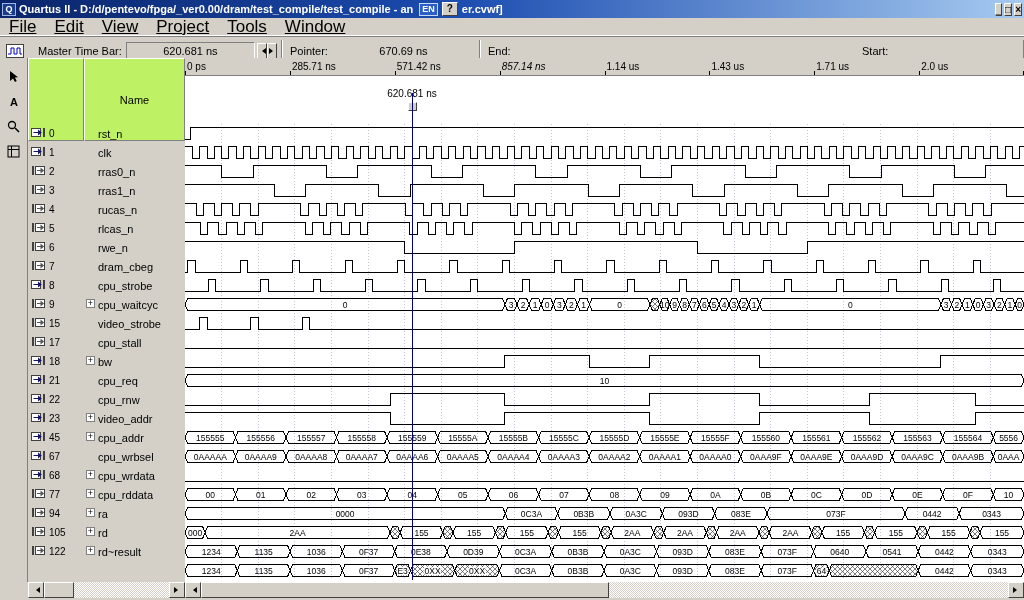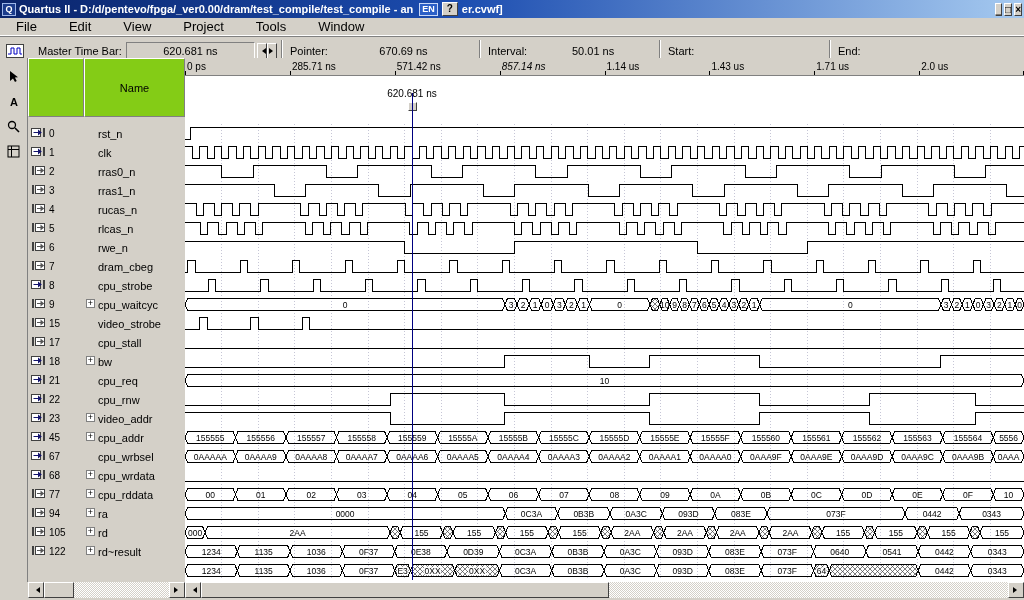--- a/index.html
+++ b/index.html
@@ -10,39 +10,39 @@
   #titlebar{position:absolute;left:0;top:0;width:1024px;height:18px;background:linear-gradient(90deg,#0a246a,#1c4db0 45%,#a6caf0);display:flex;align-items:center;padding:0 2px;color:#fff;overflow:hidden;}
   #appicon{width:14px;height:13px;background:#1b3c8c;border:1px solid #9db6e8;color:#fff;font-size:9px;font-weight:bold;text-align:center;line-height:11px;margin-right:3px;flex:none;}
   #title{font-weight:bold;font-size:11px;white-space:nowrap;}
   #enbadge{margin-left:6px;flex:none;background:#2b5fc7;border:1px solid #c8d8f8;color:#fff;font-size:9px;font-weight:bold;padding:0 2px;height:13px;line-height:11px;}
   .wbtn{flex:none;width:16px;height:14px;background:#d4d0c8;border:1px solid;border-color:#fff #404040 #404040 #fff;color:#000;font-size:10px;font-weight:bold;line-height:12px;text-align:center;margin-left:2px;}
   #helpbtn{margin-left:4px;}
   #titlesuffix{font-weight:bold;font-size:11px;margin-left:4px;white-space:nowrap;}
   #tspacer{flex:1;}
   
   #menubar{position:absolute;left:0;top:18px;width:1024px;height:18px;background:#d4d0c8;display:flex;align-items:center;border-bottom:1px solid #fff;}
-  .menu-item{padding:2px 16px;font-size:13px;}
+  .menu-item{padding:2px 9px;font-size:17px;text-decoration:underline;}
   
   #toolbar{position:absolute;left:0;top:36px;width:1024px;height:30px;background:#d4d0c8;border-top:1px solid #808080;border-bottom:1px solid #808080;display:flex;align-items:center;}
   .twicon{width:24px;height:18px;display:flex;align-items:center;justify-content:center;margin:0 3px;}
   .tsec{height:22px;display:flex;align-items:center;border-right:1px solid #808080;box-shadow:1px 0 0 #ffffff;padding:0 4px;}
   .tlabel{margin:0 4px;white-space:nowrap;}
   .tval{flex:1;text-align:center;white-space:nowrap;padding:2px 4px;background:#d4d0c8;}
   .spin{display:flex;margin-left:2px;}
   .spin .sbtn{width:10px;height:16px;}
   .sbtn{background:#d4d0c8;border:1px solid;border-color:#fff #404040 #404040 #fff;display:flex;align-items:center;justify-content:center;}
   .tri-l{width:0;height:0;border:3px solid transparent;border-right:4px solid #000;margin-right:2px;}
   .tri-r{width:0;height:0;border:3px solid transparent;border-left:4px solid #000;margin-left:2px;}
   
   #toolstrip{position:absolute;left:0;top:58px;width:28px;height:524px;background:#d4d0c8;border-right:1px solid #808080;display:flex;flex-direction:column;align-items:center;padding-top:8px;gap:5px;}
   .strip-btn{width:22px;height:20px;background:#d4d0c8;display:flex;align-items:center;justify-content:center;}
   
   #namepanel{position:absolute;left:28px;top:58px;width:157px;height:524px;background:#d4d0c8;}
   #nameheader{position:absolute;left:0;top:0;width:157px;height:66px;display:flex;}
-  .nh-box{background:#84cc16;border:1px solid;border-color:#ffffff #808080 #808080 #ffffff;height:59px;}
+  .nh-box{background:#bef264;border:1px solid;border-color:#ffffff #808080 #808080 #ffffff;height:83px;}
   .nh-pin{width:56px;}
   .nh-name{width:101px;display:flex;align-items:center;justify-content:center;font-size:11px;}
   #namerows{position:absolute;left:0;top:66px;width:157px;height:456px;overflow:hidden;}
   .sig-row{height:19px;display:flex;align-items:center;}
   .cell-num{width:56px;display:flex;align-items:center;padding-left:3px;gap:3px;flex:none;}
   .cell-num .num{font-size:10px;}
   .cell-name{flex:1;display:flex;align-items:flex-start;padding-left:2px;gap:3px;overflow:hidden;}
   .plus{width:9px;height:9px;flex:none;border:1px solid #808080;background:#fff;font-size:9px;line-height:7px;text-align:center;}
   .plus-sp{width:9px;flex:none;}
   .nm{font-size:11px;white-space:nowrap;}
@@ -107,30 +107,26 @@
           </span>
         <span class="sbtn" style="width:10px;height:16px">
             <span class="tri-r" style="margin:0"></span>
           </span>
       </span>
     </div>
     <div class="tsec" style="width:198px">
       <span class="tlabel">Pointer:</span>
       <span class="tval">670.69 ns</span>
     </div>
-    <div class="tsec" style="width:180px">
-      <span class="tlabel">Interval:</span>
-      <span class="tval">50.01 ns</span>
+    <div class="tsec" style="flex:1;border-right:none;box-shadow:none">
+      <span class="tlabel">End:</span>
+      <span class="tval"></span>
     </div>
     <div class="tsec" style="width:170px">
       <span class="tlabel">Start:</span>
-      <span class="tval"></span>
-    </div>
-    <div class="tsec" style="flex:1;border-right:none;box-shadow:none">
-      <span class="tlabel">End:</span>
       <span class="tval"></span>
     </div>
   </div>
 
   <div id="toolstrip">
       <span class="strip-btn">
         <svg width="12" height="13" viewBox="0 0 12 13">
           <path d="M2 1 L2 11 L5 8.5 L7 12 L8.7 11.1 L6.9 7.6 L10 7.2 Z" fill="#000"></path>
         </svg>
       </span>

